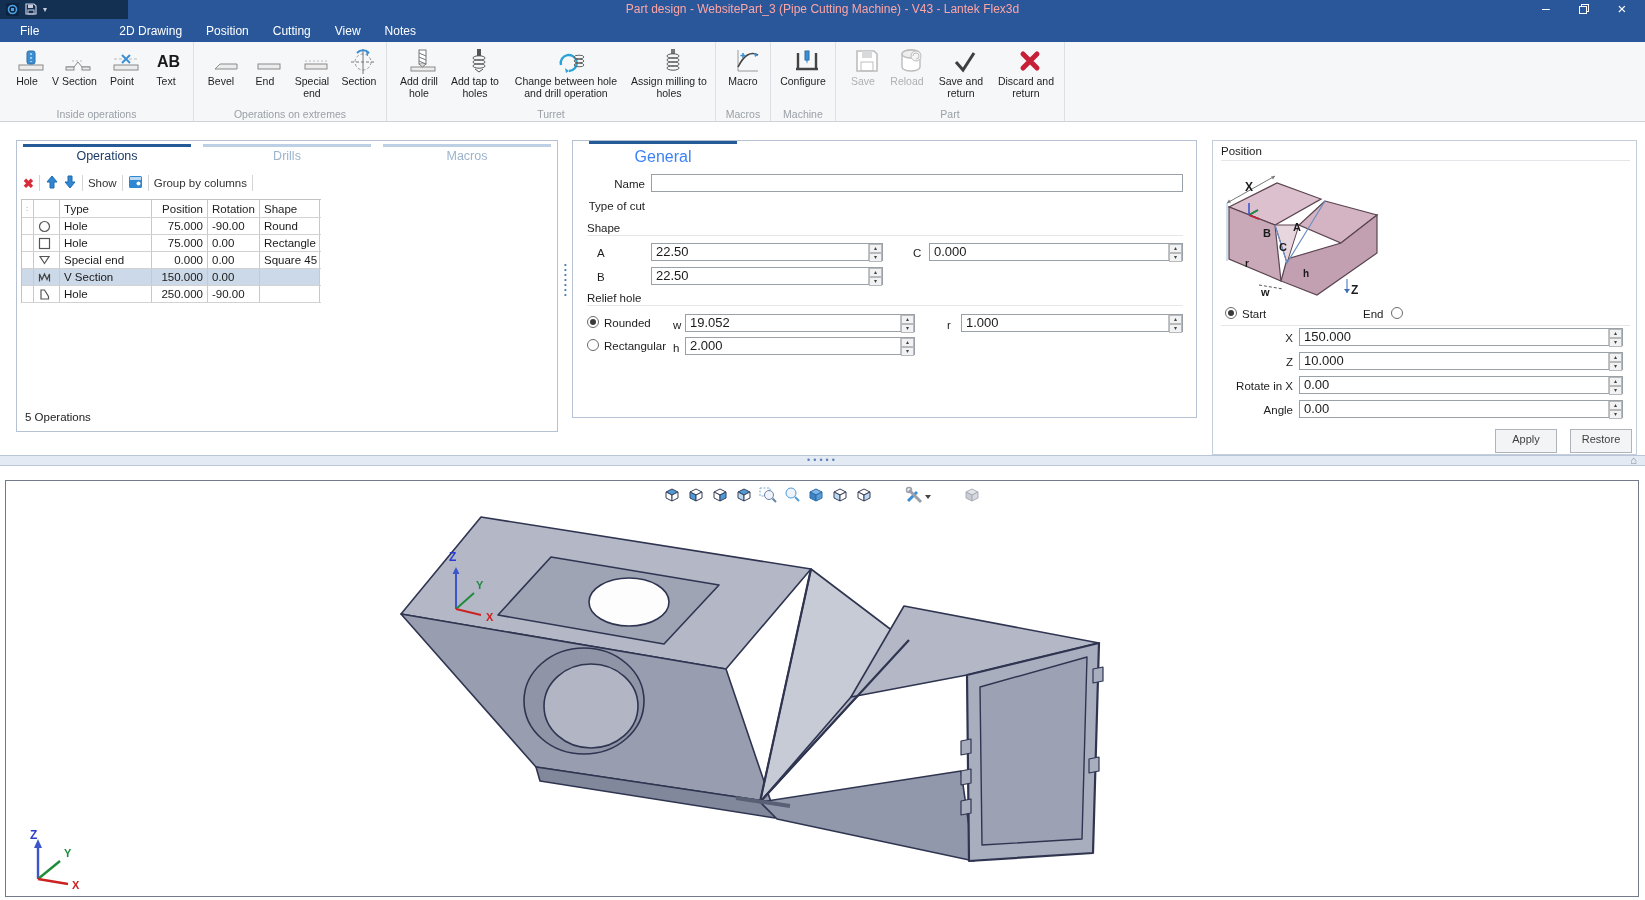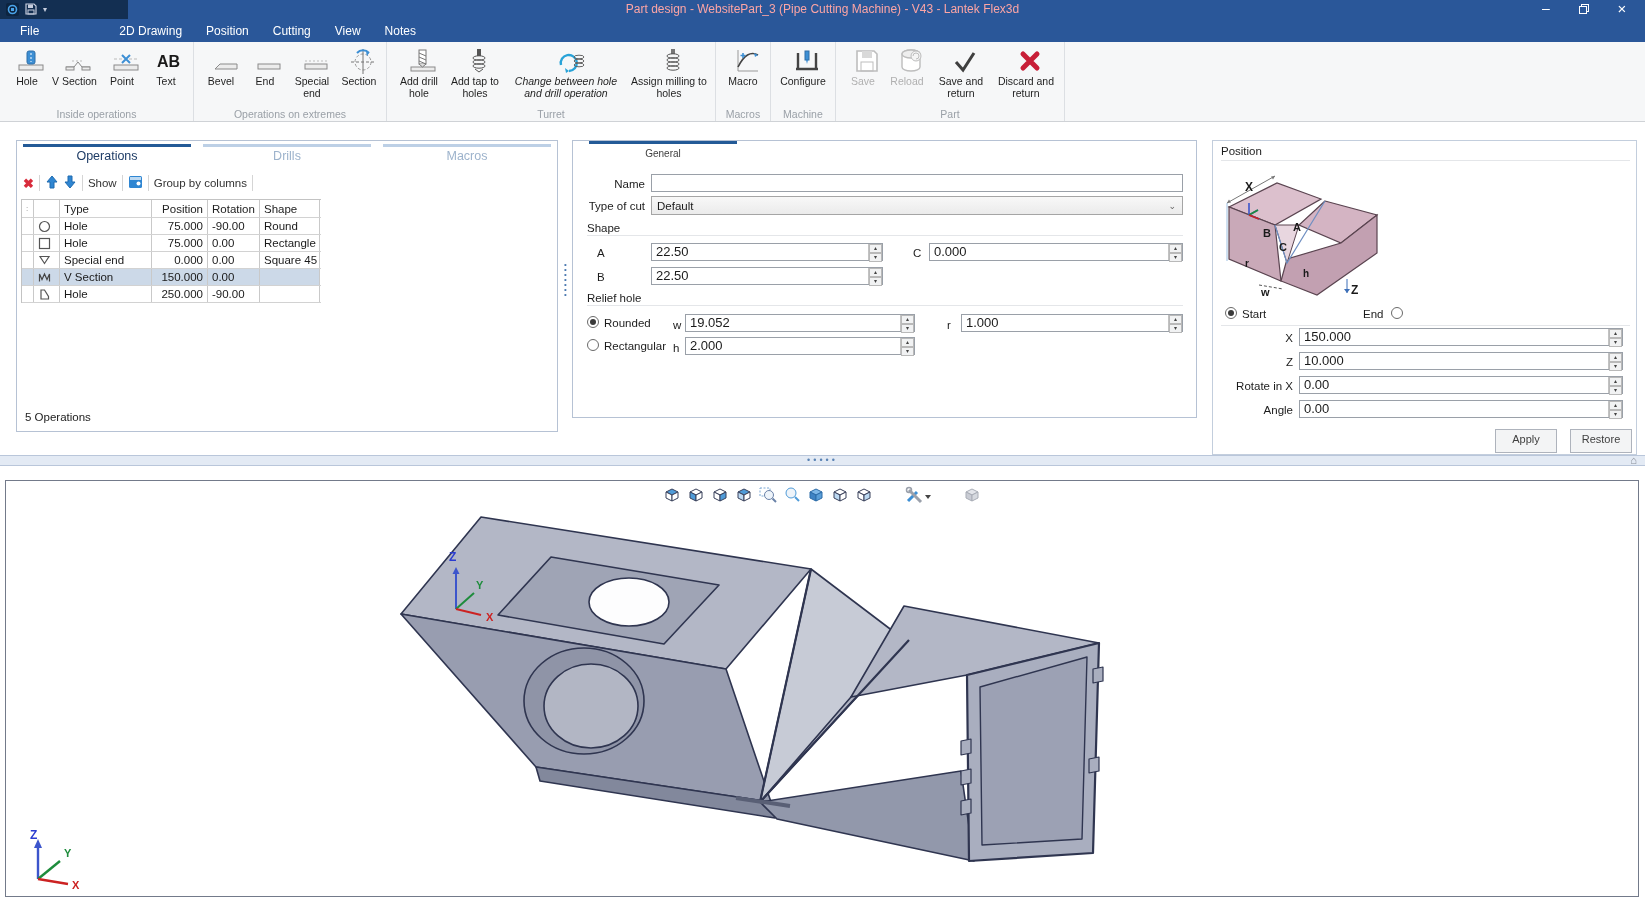--- a/index.html
+++ b/index.html
@@ -209,21 +209,21 @@
           <svg width="28" height="28">
             <rect x="12" y="2" width="4" height="7" fill="#555"></rect>
             <ellipse cx="14" cy="11" rx="6" ry="2.2" fill="none" stroke="#555"></ellipse>
             <ellipse cx="14" cy="15" rx="6" ry="2.2" fill="none" stroke="#555"></ellipse>
             <ellipse cx="14" cy="19" rx="6" ry="2.2" fill="none" stroke="#555"></ellipse>
             <path d="M10,22 l4,3 l4,-3" fill="none" stroke="#555"></path>
           </svg>
         </span>
       <span class="rlabel">Add tap to holes</span>
     </div>
-    <div class="rbtn" style="width:122px;font-style:italic;">
+    <div class="rbtn" style="width:122px;">
       <span class="ric">
           <svg width="34" height="28">
             <path d="M6,18 A8,8 0 1 1 14,24" fill="none" stroke="#29a3d8" stroke-width="2.4"></path>
             <path d="M14,24 l-4,-3 l1,5 z" fill="#29a3d8"></path>
             <ellipse cx="24" cy="10" rx="5" ry="1.8" fill="none" stroke="#666"></ellipse>
             <ellipse cx="24" cy="14" rx="5" ry="1.8" fill="none" stroke="#666"></ellipse>
             <ellipse cx="24" cy="18" rx="5" ry="1.8" fill="none" stroke="#666"></ellipse>
           </svg>
         </span>
       <span class="rlabel">Change between hole and drill operation</span>
@@ -413,30 +413,26 @@
         <div class="tcell"></div>
       </div>
     </div>
     <div class="abs" style="left:8px;top:270px;font-size:11.5px;color:#222;">5 Operations</div>
   </div>
 
   <div class="abs" style="left:564px;top:140px;width:4px;height:44px;color:#4a78b0;font-size:8px;line-height:5px;">•<br>•<br>•<br>•<br>•<br>•<br>•</div>
 
   <div class="panel" style="left:572px;top:18px;width:625px;height:278px;">
     <div class="abs" style="left:16px;top:0;width:148px;height:3px;background:#235a97;"></div>
-    <div class="abs" style="left:16px;top:7px;width:148px;text-align:center;font-size:10px;color:#404040;">General</div>
+    <div class="abs" style="left:16px;top:7px;width:148px;text-align:center;font-size:16px;color:#3b82f6;">General</div>
 
     <div class="flabel rlabelr" style="left:0;top:37px;width:72px;">Name</div>
     <input class="textinput" style="left: 78px; top: 33px; width: 532px;" value="">
 
     <div class="flabel rlabelr" style="left:0;top:59px;width:72px;">Type of cut</div>
-    <div class="dropdown" style="left:78px;top:55px;width:532px;">
-      <span>Default</span>
-        <span class="caret">⌄</span>
-    </div>
 
     <div class="flabel" style="left:14px;top:81px;">Shape</div>
     <div class="rule" style="left:14px;top:94px;width:596px;"></div>
 
     <div class="flabel" style="left:24px;top:106px;">A</div>
     <div class="numfield" style="left:78px;top:102px;width:232px;">
       <span class="val">22.50</span>
       <span class="spincol">
           <span>▴</span>
           <span>▾</span>

